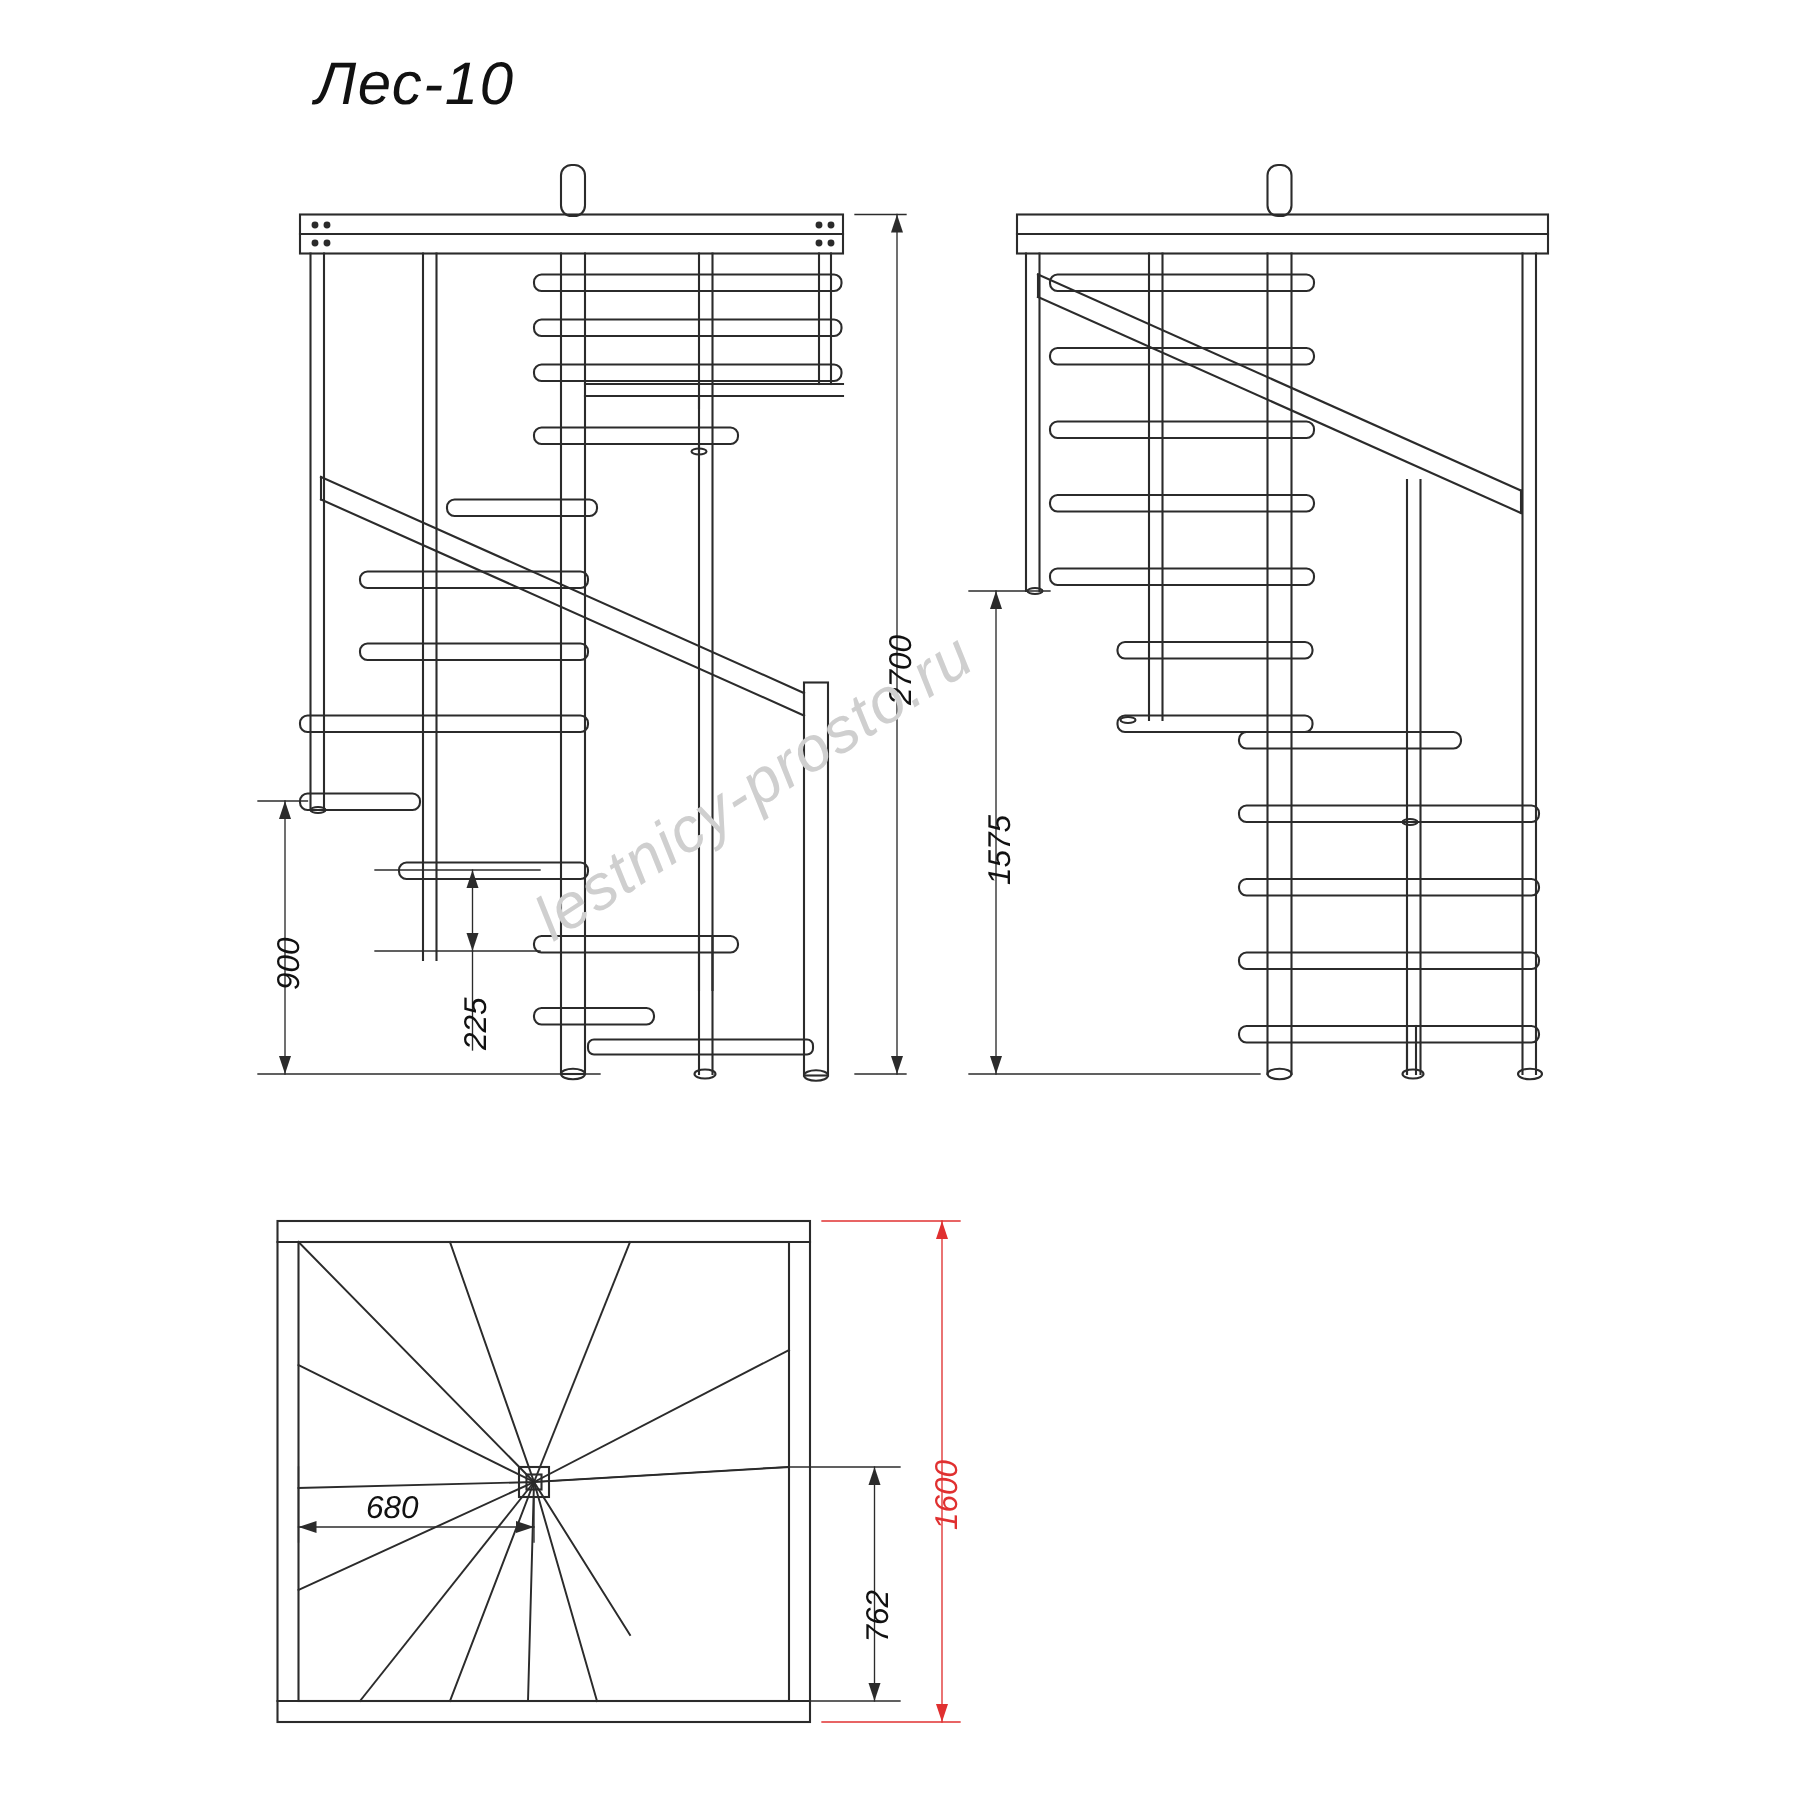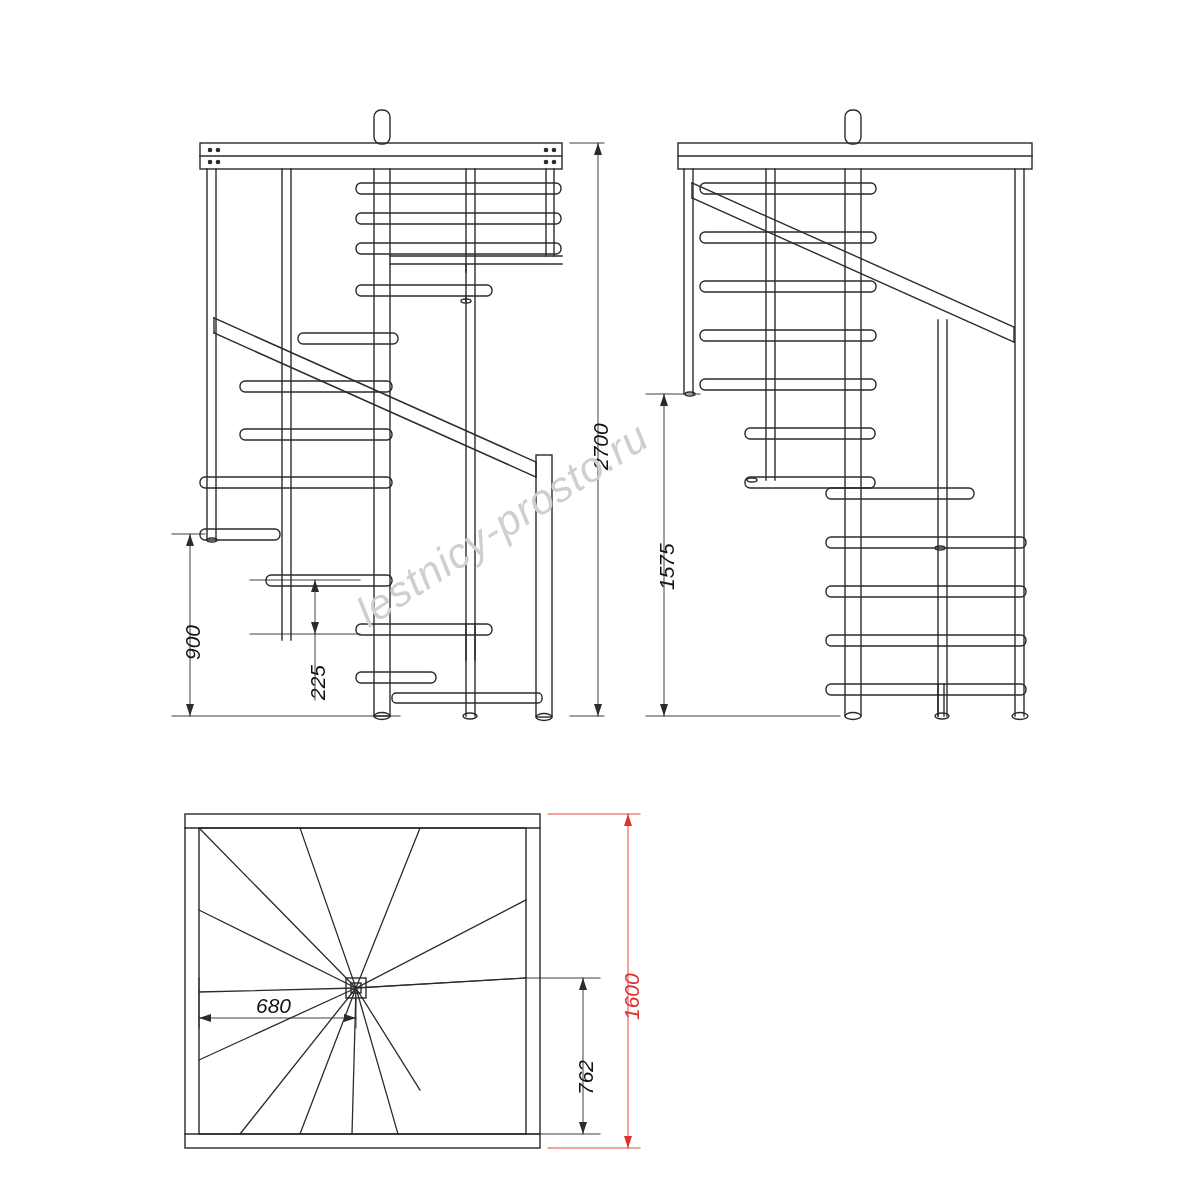--- a/index.html
+++ b/index.html
@@ -17,20 +17,21 @@
              font-size:42px;color:#cfcfcf;font-style:italic;letter-spacing:1px;
              transform:rotate(-33deg);transform-origin:center center;
              pointer-events:none;white-space:nowrap;}
   .red{color:#e03030;}
 </style>
 </head>
 <body>
 
 <div id="stage">
 
+  <div class="title">Лес-10</div>
 
   <svg id="drawing" viewBox="0 0 1200 1200">
     <g stroke="#2b2b2b" fill="none" stroke-width="1.4" stroke-linecap="square">
 
       <g>
 
         <rect x="200" y="143" width="362" height="26"></rect>
         <line x1="200" y1="156" x2="562" y2="156"></line>
 
         <circle cx="210" cy="150" r="1.6" fill="#2b2b2b"></circle>
@@ -232,16 +233,16 @@
       </g>
     </g>
   </svg>
 
   <div class="dimlabel rot" style="left:589px;top:470px;">2700</div>
   <div class="dimlabel rot" style="left:181px;top:660px;">900</div>
   <div class="dimlabel rot" style="left:306px;top:700px;">225</div>
   <div class="dimlabel rot" style="left:655px;top:590px;">1575</div>
   <div class="dimlabel rot red" style="left:620px;top:1020px;">1600</div>
   <div class="dimlabel rot" style="left:574px;top:1095px;">762</div>
-  <div class="dimlabel" style="left:256px;top:994px;text-align:center;">680</div>
+  <div class="dimlabel" style="left:244px;top:994px;text-align:center;">680</div>
 
   <div class="watermark">lestnicy-prosto.ru</div>
 </div>
 
 </body></html>

